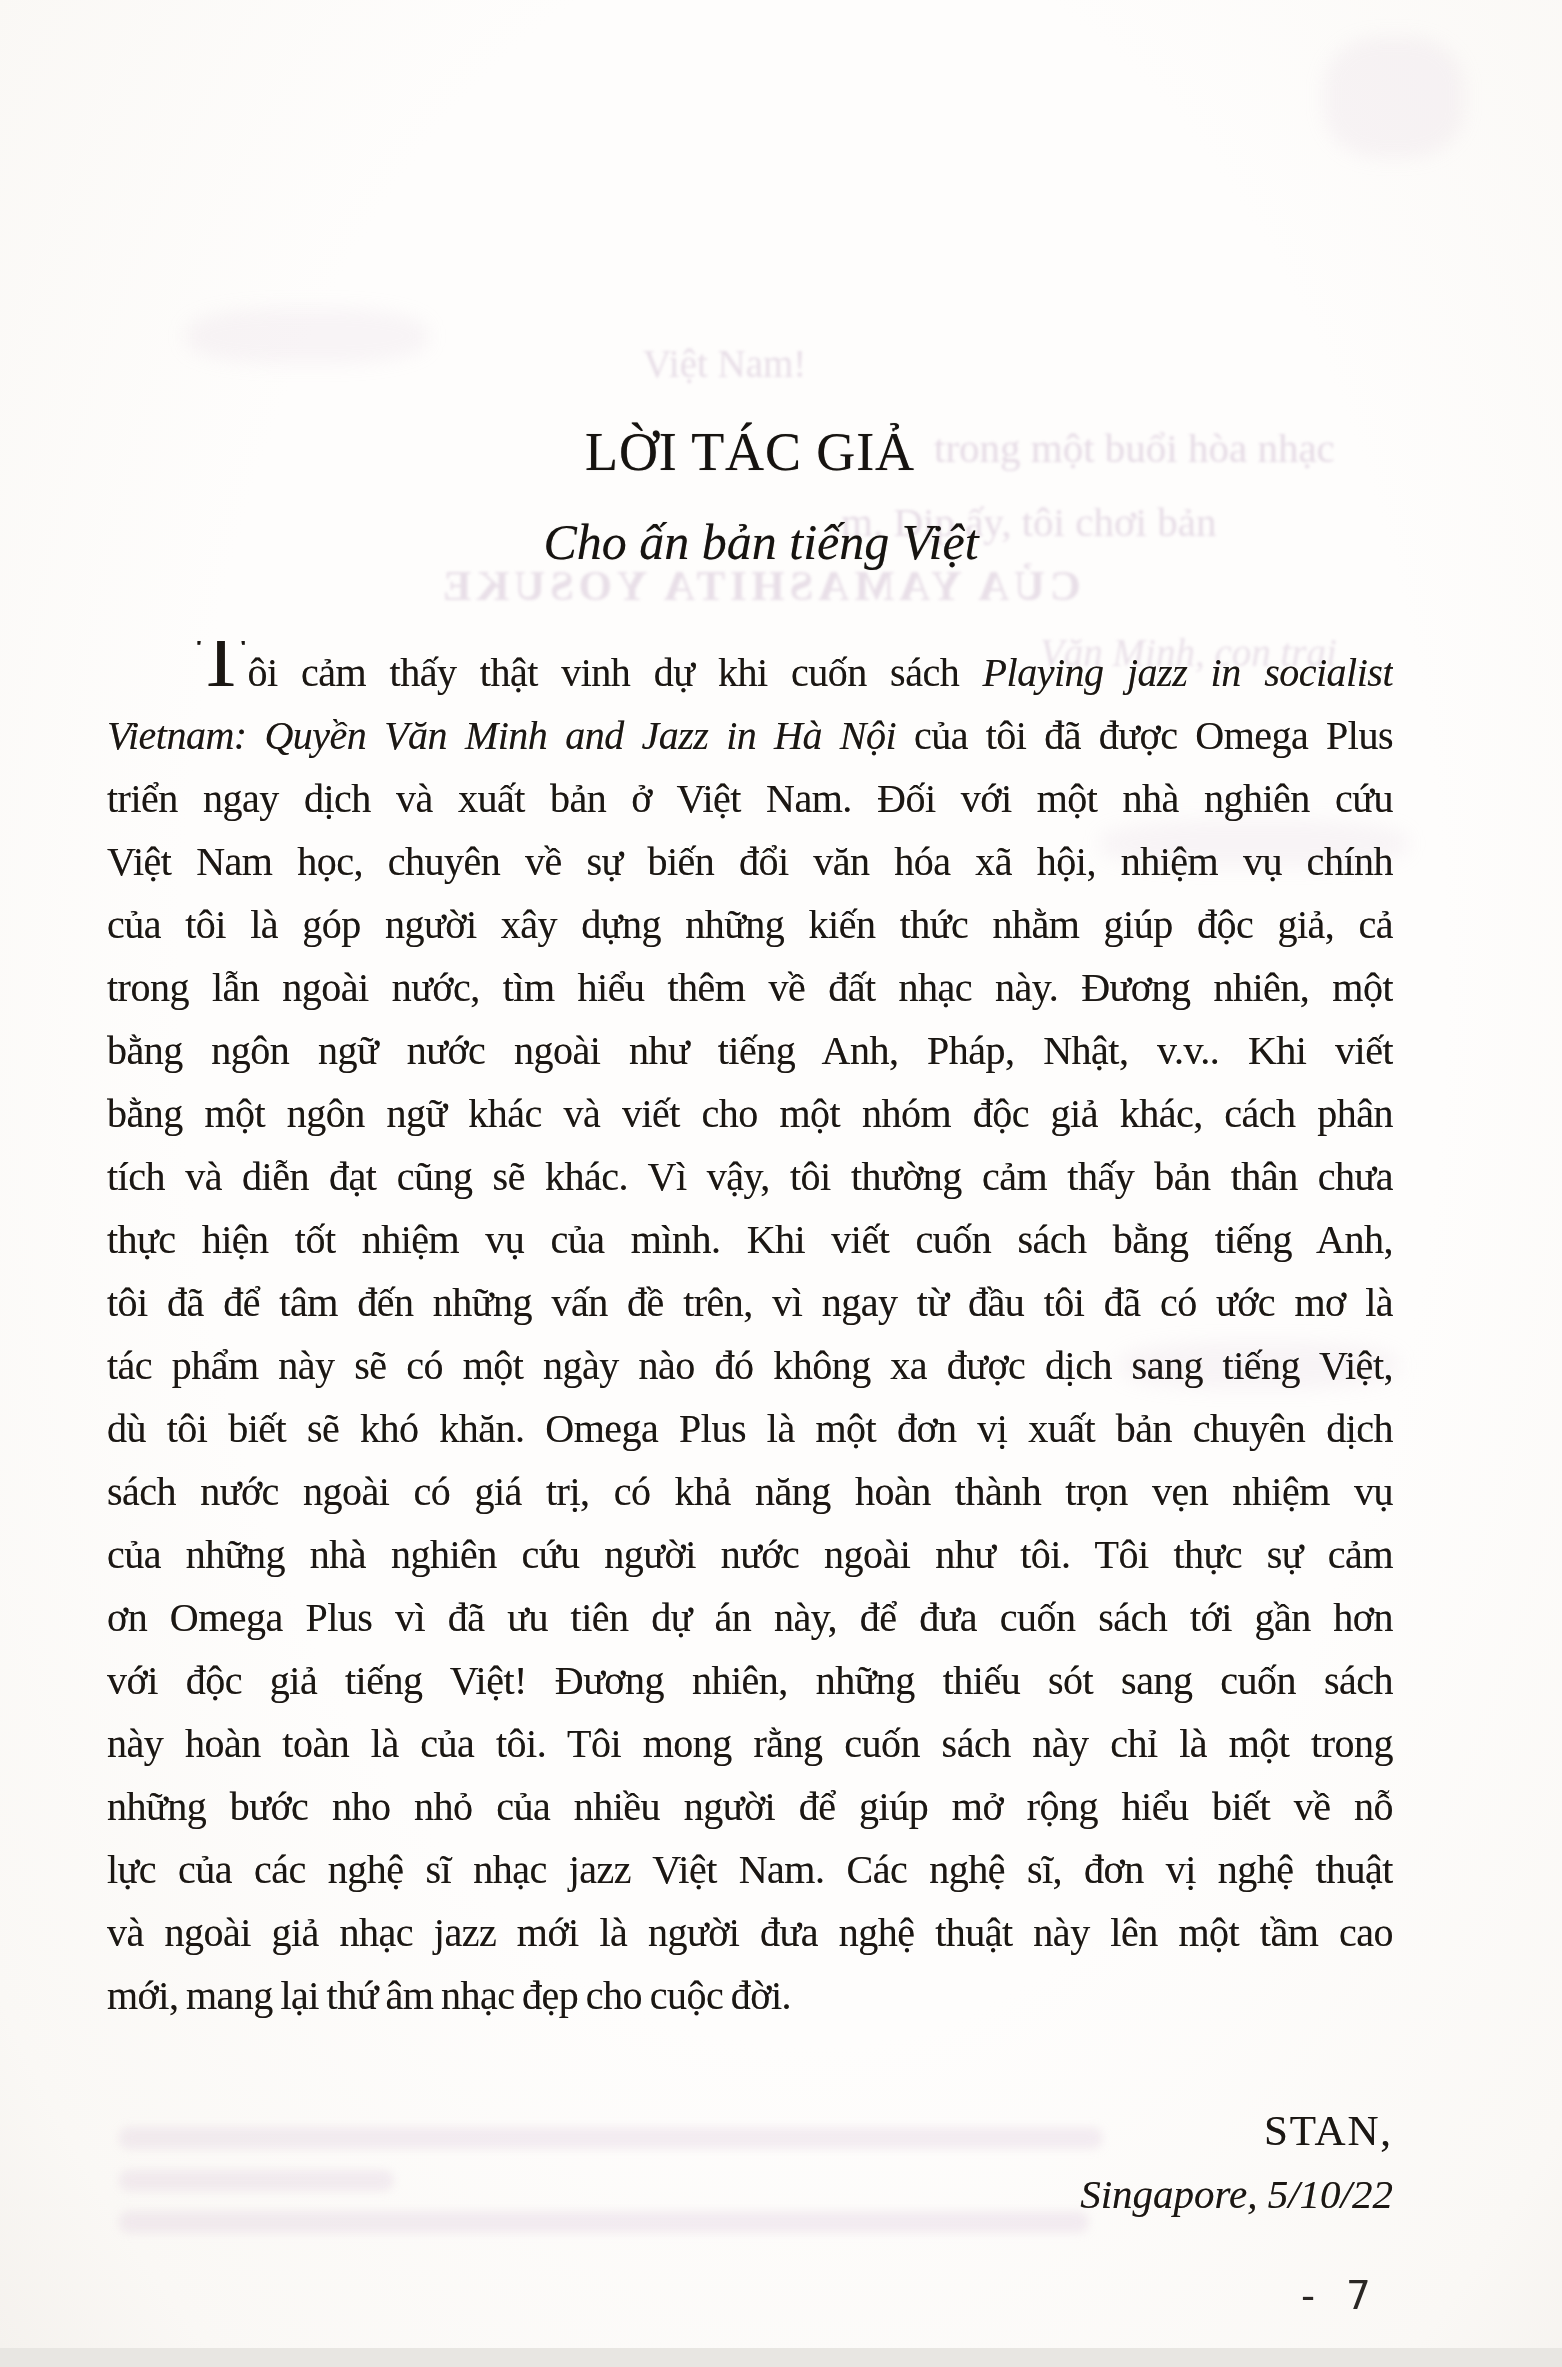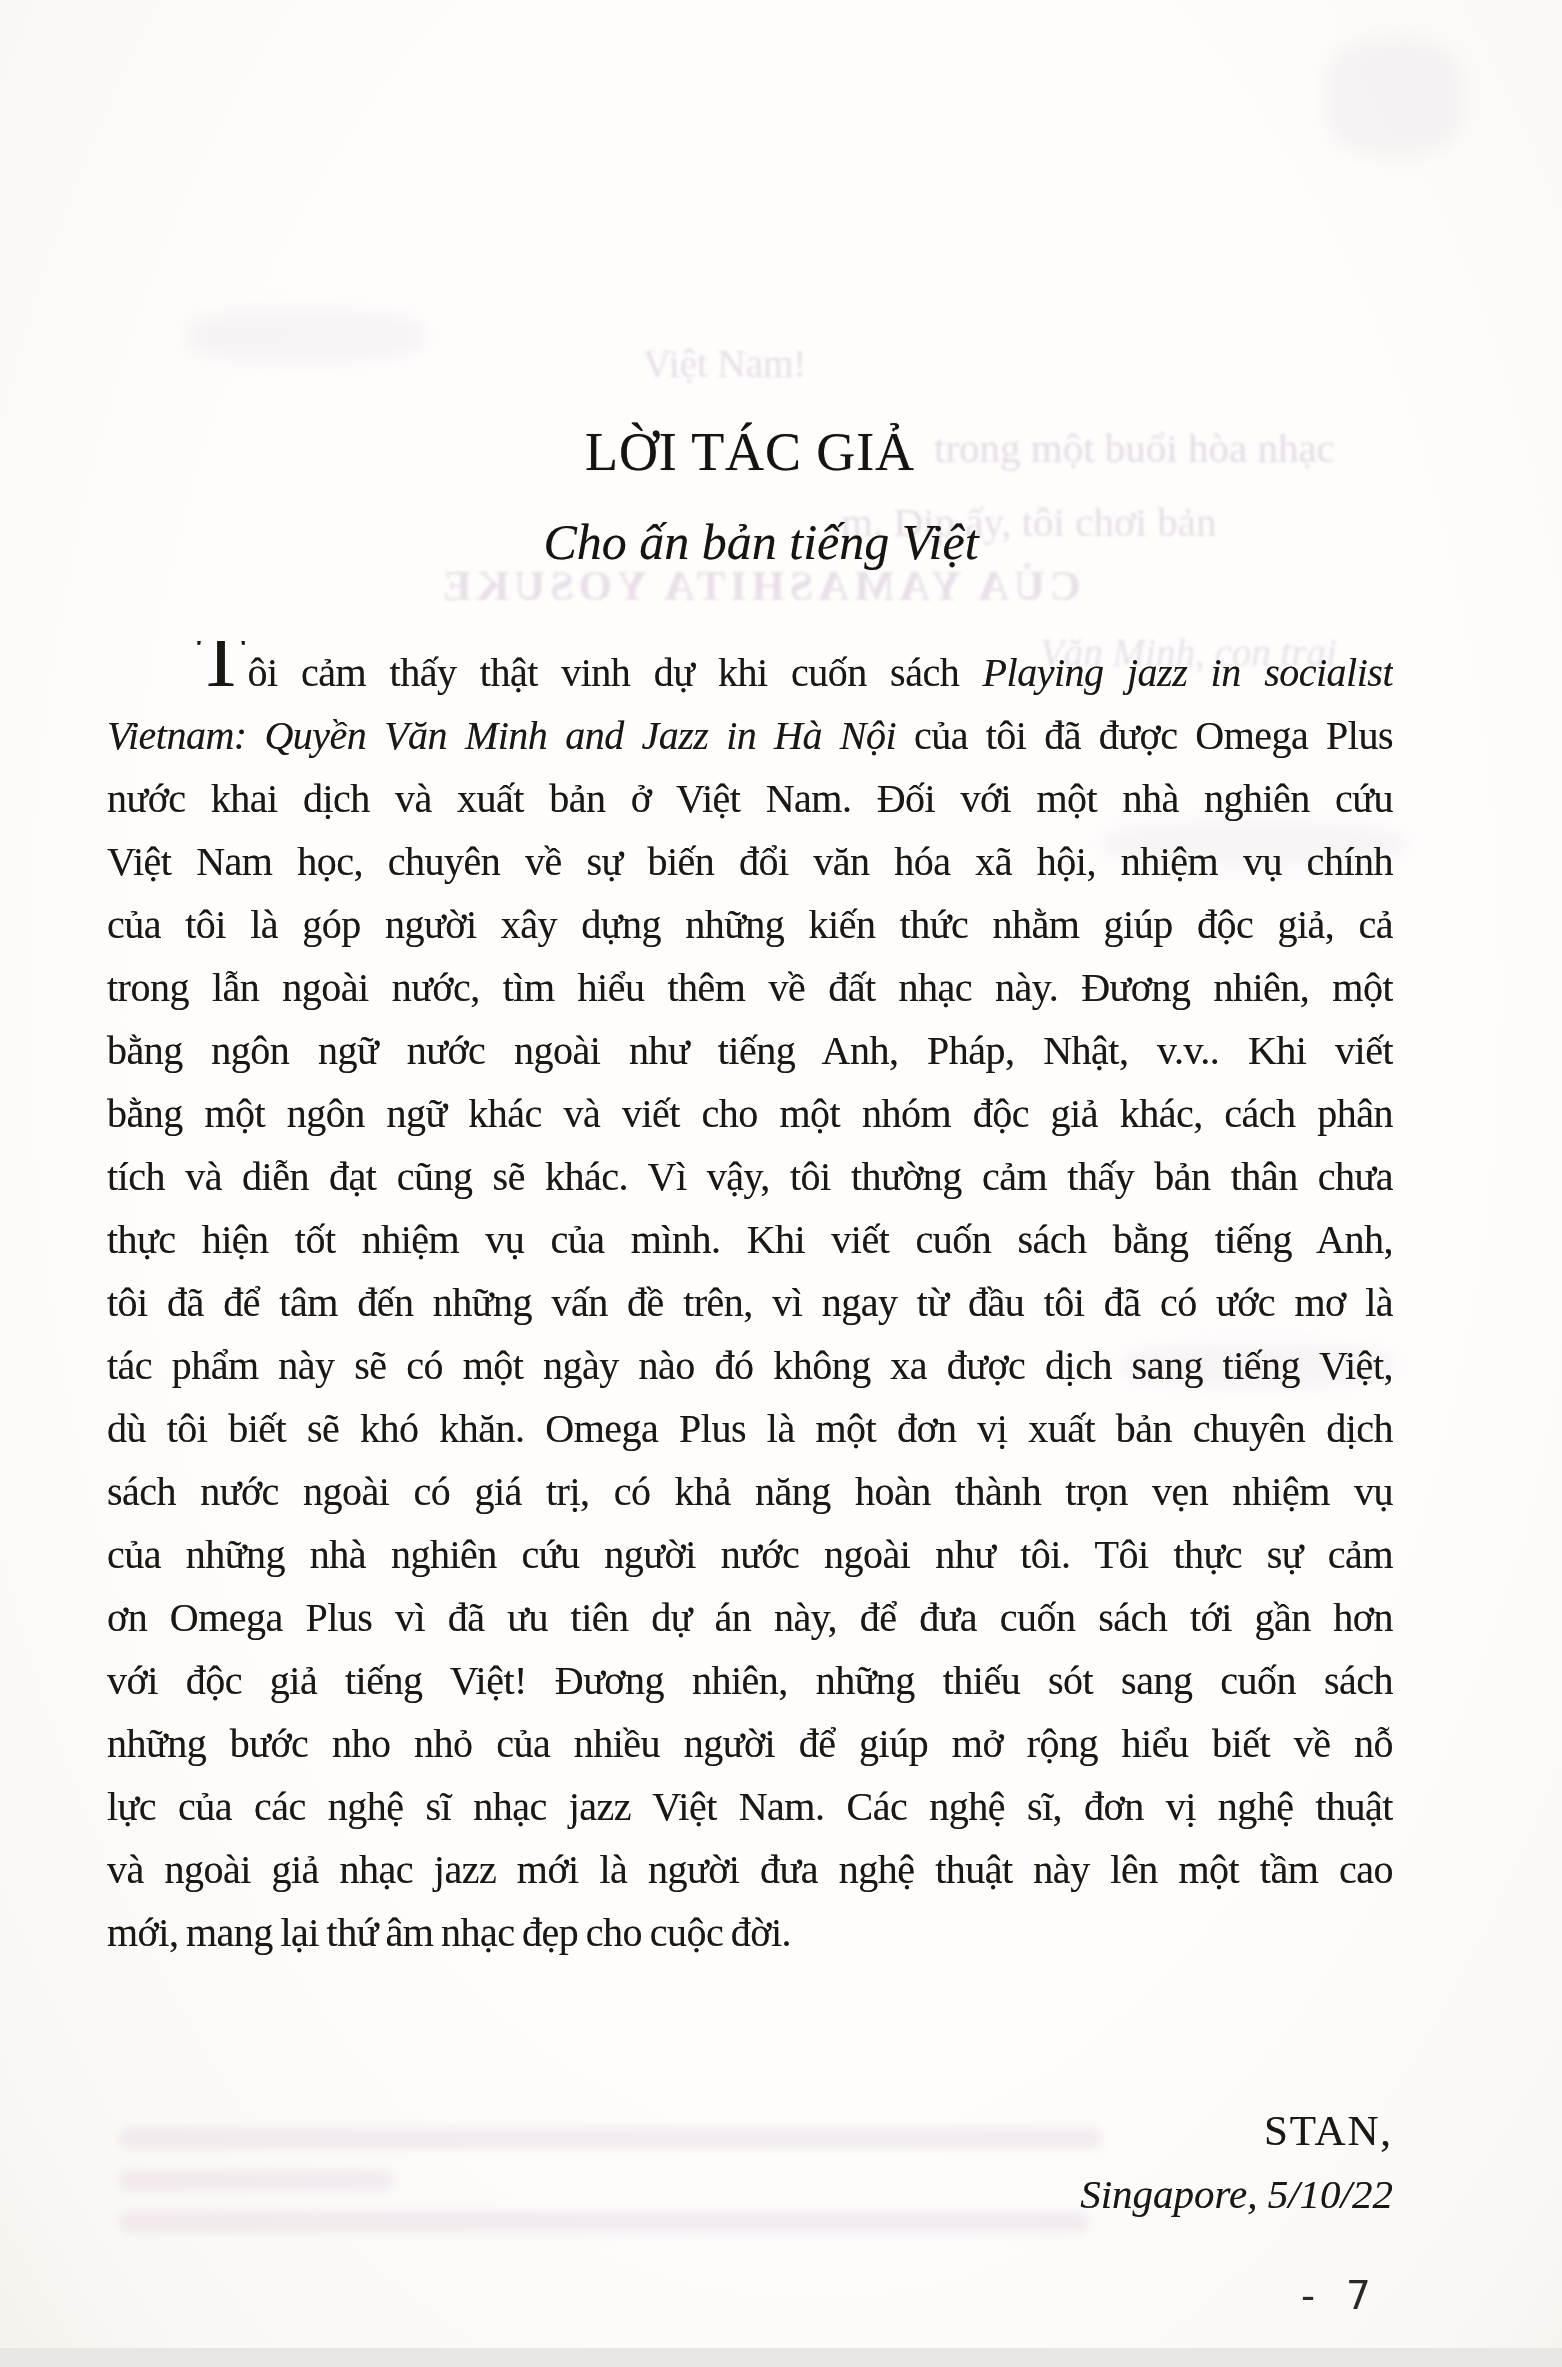--- a/index.html
+++ b/index.html
@@ -142,35 +142,36 @@
     <div class="ghost-blob" style="left:1100px; top:820px; width:308px; height:47px;"></div>
     <div class="ghost-blob" style="left:1119px; top:1342px; width:280px; height:47px;"></div>
   </div>
 
   <h1 class="title">LỜI TÁC GIẢ</h1>
   <h2 class="subtitle">Cho ấn bản tiếng Việt</h2>
 
   <div class="body-block" id="body-lines">
       <div class="line first"><span class="initial">T</span><span class="rm">ôi cảm thấy thật vinh dự khi cuốn sách </span><span class="it">Playing jazz in socialist</span></div>
       <div class="line"><span class="it">Vietnam: Quyền Văn Minh and Jazz in Hà Nội</span><span class="rm"> của tôi đã được Omega Plus</span></div>
-      <div class="line"><span class="rm">nước khai dịch và xuất bản ở Việt Nam. Đối với một nhà nghiên cứu</span></div>
+      <div class="line"><span class="rm">triển ngay dịch và xuất bản ở Việt Nam. Đối với một nhà nghiên cứu</span></div>
       <div class="line"><span class="rm">Việt Nam học, chuyên về sự biến đổi văn hóa xã hội, nhiệm vụ chính</span></div>
       <div class="line"><span class="rm">của tôi là góp người xây dựng những kiến thức nhằm giúp độc giả, cả</span></div>
       <div class="line"><span class="rm">trong lẫn ngoài nước, tìm hiểu thêm về đất nhạc này. Đương nhiên, một</span></div>
       <div class="line"><span class="rm">bằng ngôn ngữ nước ngoài như tiếng Anh, Pháp, Nhật, v.v.. Khi viết</span></div>
       <div class="line"><span class="rm">bằng một ngôn ngữ khác và viết cho một nhóm độc giả khác, cách phân</span></div>
       <div class="line"><span class="rm">tích và diễn đạt cũng sẽ khác. Vì vậy, tôi thường cảm thấy bản thân chưa</span></div>
       <div class="line"><span class="rm">thực hiện tốt nhiệm vụ của mình. Khi viết cuốn sách bằng tiếng Anh,</span></div>
       <div class="line"><span class="rm">tôi đã để tâm đến những vấn đề trên, vì ngay từ đầu tôi đã có ước mơ là</span></div>
       <div class="line"><span class="rm">tác phẩm này sẽ có một ngày nào đó không xa được dịch sang tiếng Việt,</span></div>
       <div class="line"><span class="rm">dù tôi biết sẽ khó khăn. Omega Plus là một đơn vị xuất bản chuyên dịch</span></div>
       <div class="line"><span class="rm">sách nước ngoài có giá trị, có khả năng hoàn thành trọn vẹn nhiệm vụ</span></div>
       <div class="line"><span class="rm">của những nhà nghiên cứu người nước ngoài như tôi. Tôi thực sự cảm</span></div>
       <div class="line"><span class="rm">ơn Omega Plus vì đã ưu tiên dự án này, để đưa cuốn sách tới gần hơn</span></div>
       <div class="line"><span class="rm">với độc giả tiếng Việt! Đương nhiên, những thiếu sót sang cuốn sách</span></div>
+      <div class="line"><span class="rm">này hoàn toàn là của tôi. Tôi mong rằng cuốn sách này chỉ là một trong</span></div>
       <div class="line"><span class="rm">những bước nho nhỏ của nhiều người để giúp mở rộng hiểu biết về nỗ</span></div>
       <div class="line"><span class="rm">lực của các nghệ sĩ nhạc jazz Việt Nam. Các nghệ sĩ, đơn vị nghệ thuật</span></div>
       <div class="line"><span class="rm">và ngoài giả nhạc jazz mới là người đưa nghệ thuật này lên một tầm cao</span></div>
       <div class="line last"><span class="rm">mới, mang lại thứ âm nhạc đẹp cho cuộc đời.</span></div>
     </div>
 
   <div class="sig-name">STAN,</div>
   <div class="sig-date">Singapore, 5/10/22</div>
 
   <div class="page-number">- 7</div>

